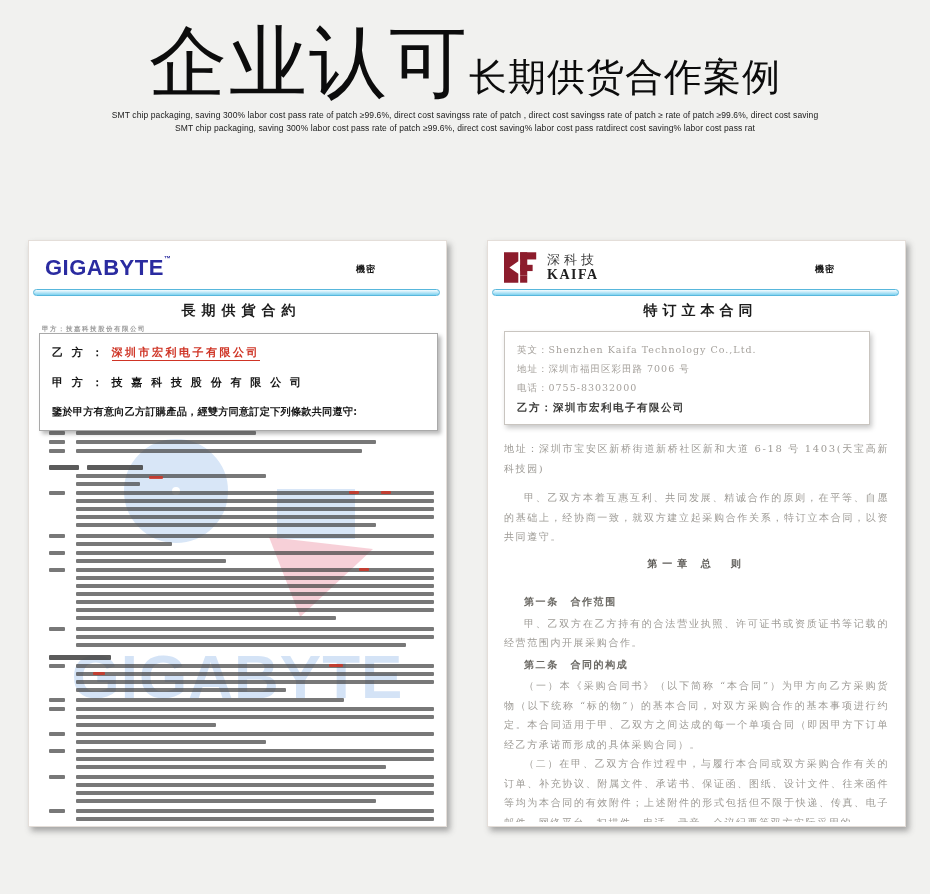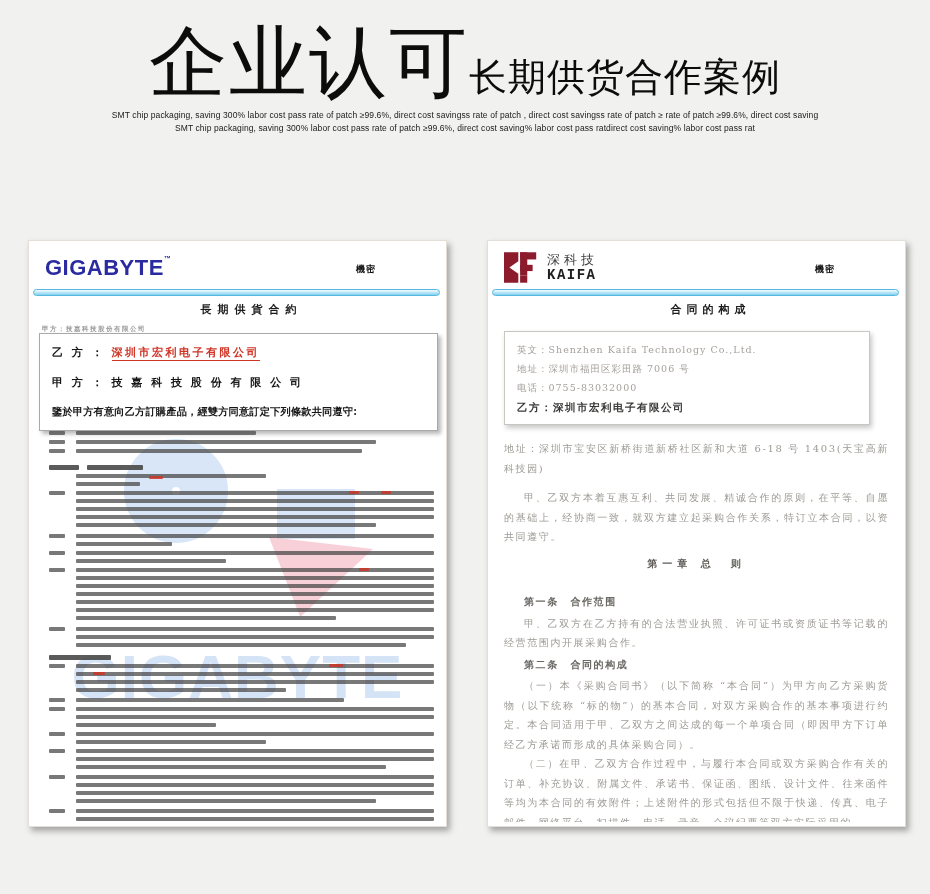--- a/index.html
+++ b/index.html
@@ -31,23 +31,23 @@
     position:absolute; top:22px; right:70px;
     font-size:9px; font-weight:bold; color:#111; letter-spacing:1px;
   }
   .bar {
     position:absolute; top:48px; left:4px; right:6px; height:7px;
     border-radius:5px;
     background:linear-gradient(180deg,#f4fcff 0%,#c2e9f8 45%,#7ed2f0 100%);
     border:1px solid #58b7dc;
   }
   .doc-title {
-    position:absolute; top:61px; left:14px; width:100%; text-align:center;
+    position:absolute; top:61px; left:4px; width:100%; text-align:center;
     font-family:"DejaVu Serif", serif; font-weight:bold;
-    font-size:11px; letter-spacing:6px; color:#1c1c1c;
+    font-size:14px; letter-spacing:6px; color:#1c1c1c;
   }
 
   
   .giga-logo { position:absolute; top:14px; left:16px; font-size:22px; font-weight:bold; color:#2a2ba0; letter-spacing:0.5px; }
   .giga-logo sup { font-size:7px; vertical-align:top; }
   .faint-line {
     position:absolute; top:84px; left:13px;
     font-size:6.5px; color:#9b9b9b; letter-spacing:1.5px; filter:blur(.4px);
     font-family:"DejaVu Serif", serif; font-weight:bold;
   }
@@ -78,21 +78,21 @@
   
   .bl { position:absolute; height:3.6px; background:#454545; opacity:.72; filter:blur(.7px); border-radius:1px; z-index:2; }
   .bl.h { height:4.5px; opacity:.88; }
   .bl.m { left:20px; width:16px; }
   .bl.r { background:#cf3425; height:2.6px; opacity:.85; filter:blur(.35px); }
 
   
   .kaifa-row { position:absolute; top:11px; left:16px; display:flex; gap:9px; align-items:center; }
   .kaifa-txt { display:flex; flex-direction:column; }
   .kaifa-cn { font-size:13px; color:#3c3c3c; letter-spacing:4px; line-height:15px; }
-  .kaifa-en { font-size:14px; font-family:Liberation Mono, monospace; font-weight:bold; color:#1f1f1f; letter-spacing:1.5px; line-height:16px; }
+  .kaifa-en { font-size:14px; font-family:Liberation Serif, serif; font-weight:bold; color:#1f1f1f; letter-spacing:1.5px; line-height:16px; }
 
   .box-right {
     position:absolute; top:90px; left:16px; width:366px;
     background:#fff; border:1px solid #c9c5c0;
     box-shadow:2px 3px 5px rgba(0,0,0,.22);
     padding:9px 12px 7px;
     font-family:"DejaVu Serif", serif;
   }
   .box-right .dark { color:#3a3a38; font-weight:bold; font-size:10.5px; letter-spacing:1.5px; margin:3px 0 6px; }
   .box-right .lite { color:#a5a19c; font-size:9.5px; letter-spacing:1px; margin:3px 0 6px; filter:blur(.3px); }
@@ -220,21 +220,21 @@
       <rect fill="#8c1c2c" x="18" y="14" width="14" height="7"></rect>
       <rect fill="#8c1c2c" x="18" y="26" width="8" height="8"></rect>
     </svg>
     <div class="kaifa-txt">
       <span class="kaifa-cn">深科技</span>
       <span class="kaifa-en">KAIFA</span>
     </div>
   </div>
   <div class="conf">機密</div>
   <div class="bar"></div>
-  <div class="doc-title" style="letter-spacing:5px;">合同的构成</div>
+  <div class="doc-title" style="letter-spacing:5px;">特订立本合同</div>
 
   <div class="box-right">
     <div class="lite">英文：Shenzhen Kaifa Technology Co.,Ltd.</div>
     <div class="lite">地址：深圳市福田区彩田路 7006 号</div>
     <div class="lite">电话：0755-83032000</div>
     <div class="dark" style="margin-bottom:2px;">乙方：深圳市宏利电子有限公司</div>
   </div>
 
   <div class="body-right">
     <p>地址：深圳市宝安区新桥街道新桥社区新和大道 6-18 号 1403(天宝高新科技园)</p>

